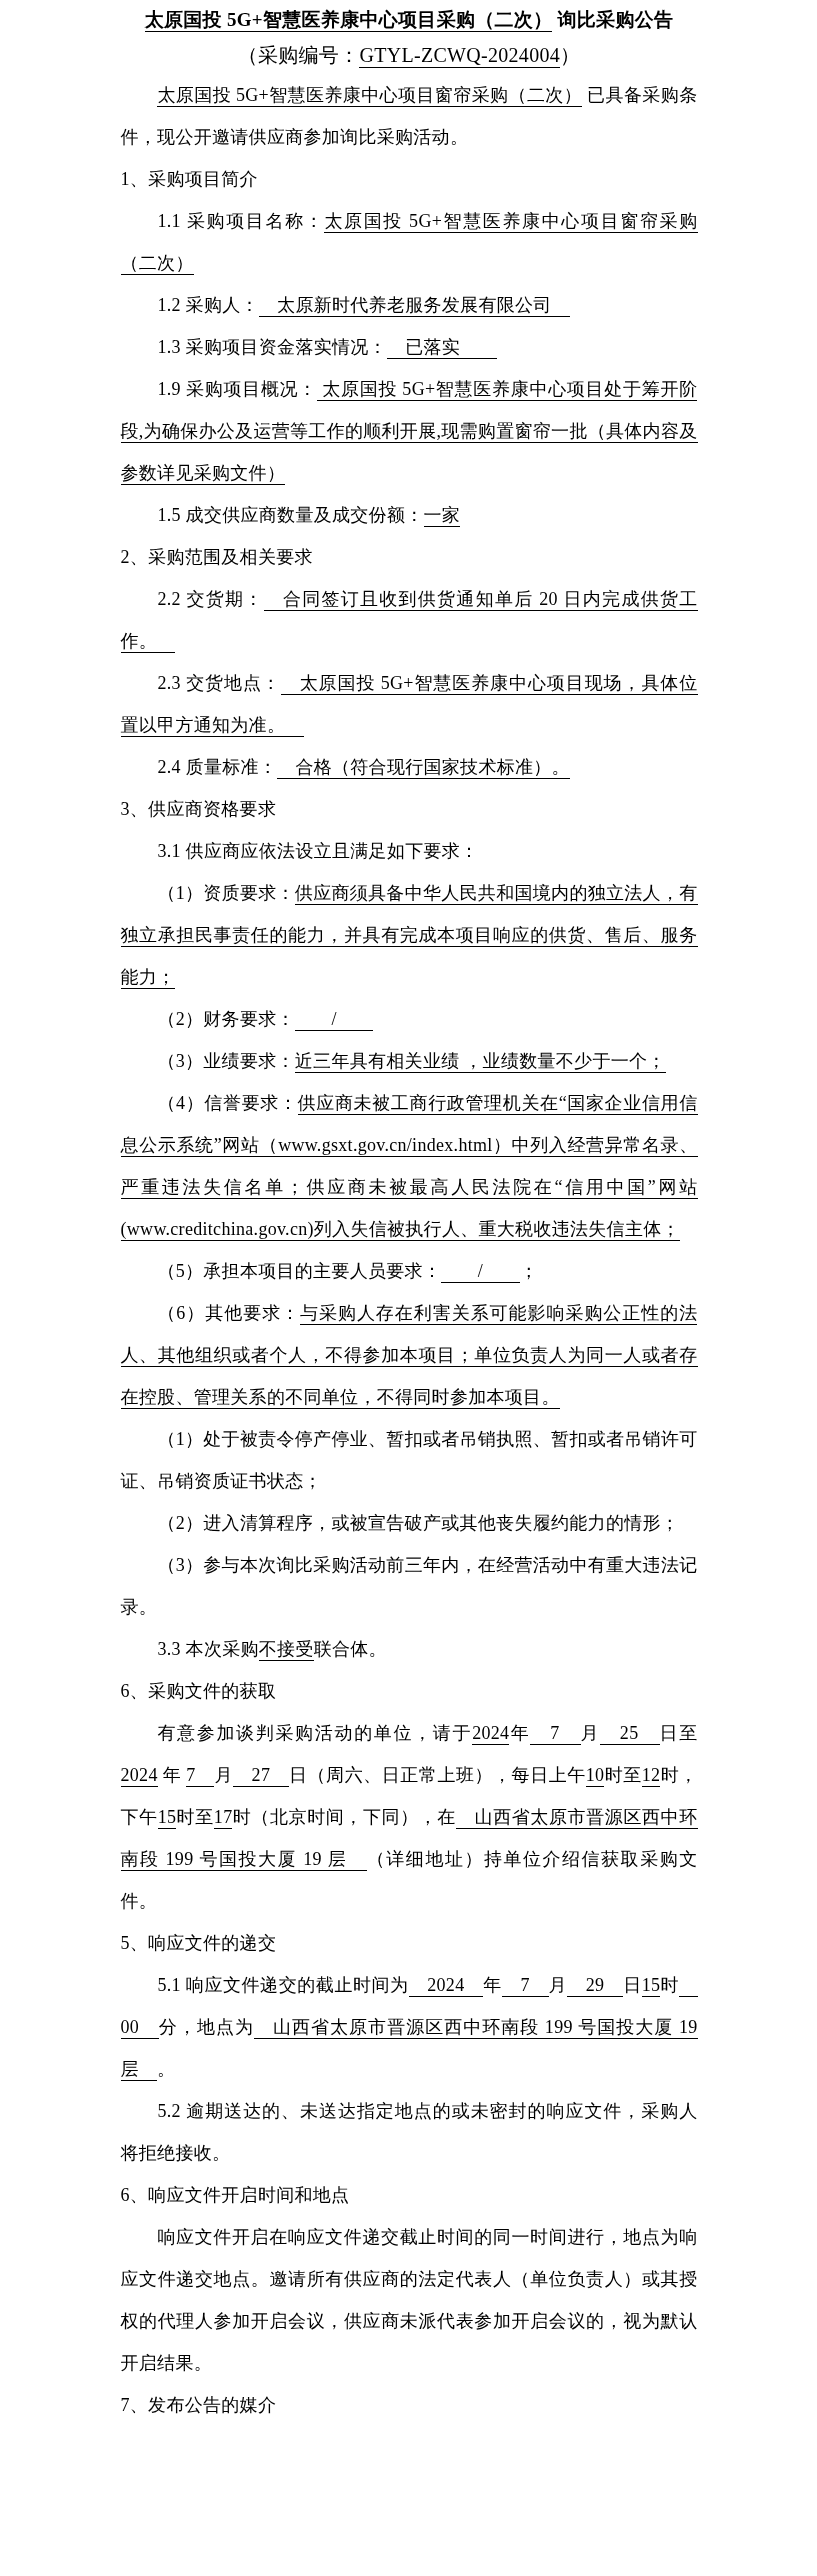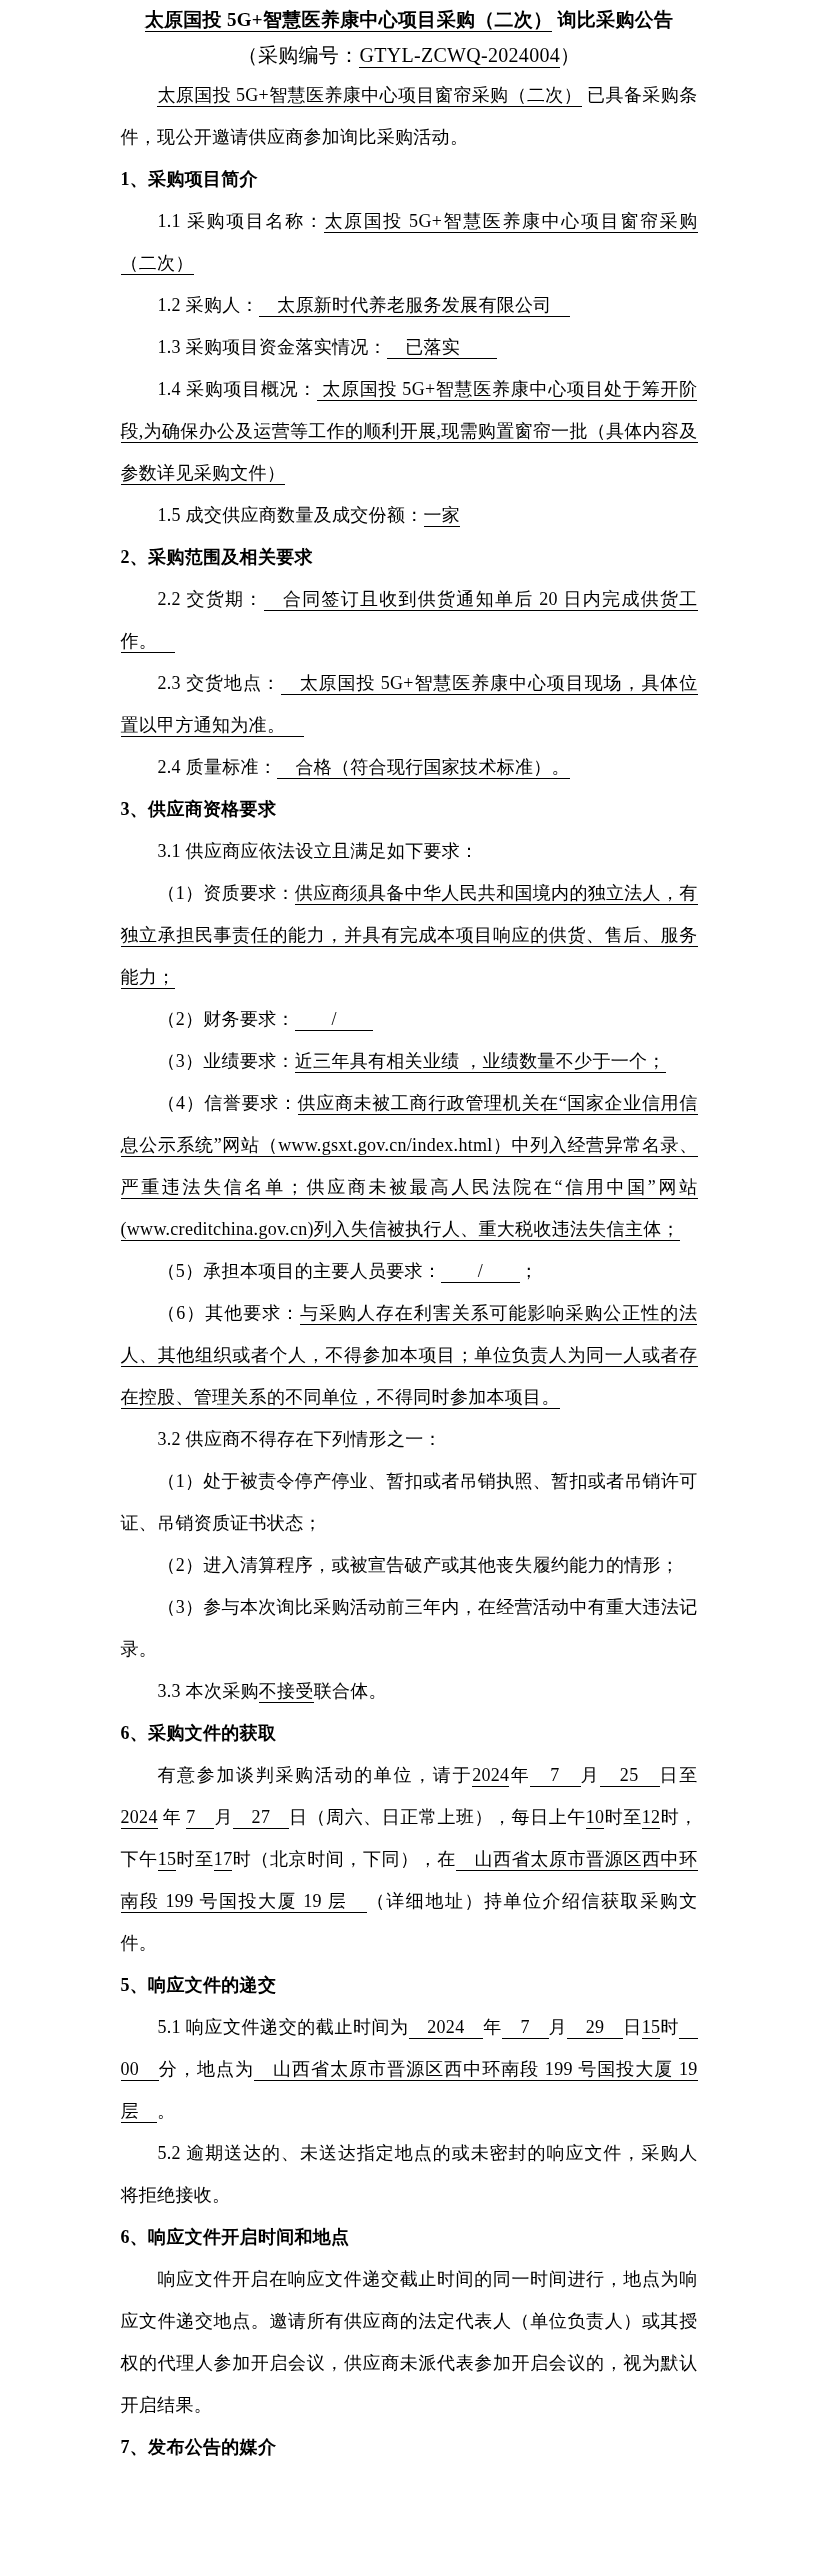--- a/index.html
+++ b/index.html
@@ -31,21 +31,21 @@
     font-size: 19px;
     line-height: 32px !important;
   }
   .cline {
     text-align: center !important;
     font-size: 20px;
     line-height: 38px !important;
     font-family: "Liberation Serif", "DejaVu Serif", serif;
   }
   .h {
-    font-weight: bold;
+    font-weight: normal;
     text-indent: 0;
   }
   .i {
     text-indent: 2.05em;
   }
   .u {
     border-bottom: 1.5px solid #000;
     padding-bottom: 1px;
   }
 </style>
@@ -54,35 +54,34 @@
 
 <div class="page">
   <div>
       <div class="tline"><span class="u">太原国投 5G+智慧医养康中心项目采购（二次）</span><span> 询比采购公告</span></div>
       <div class="cline"><span>（采购编号：</span><span class="u">GTYL-ZCWQ-2024004</span><span>）</span></div>
       <p class="i"><span class="u">太原国投 5G+智慧医养康中心项目窗帘采购（二次）</span><span> 已具备采购条件，现公开邀请供应商参加询比采购活动。</span></p>
       <p class="h"><span>1、采购项目简介</span></p>
       <p class="i"><span>1.1 采购项目名称：</span><span class="u">太原国投 5G+智慧医养康中心项目窗帘采购（二次） </span></p>
       <p class="i"><span>1.2 采购人：</span><span class="u">　太原新时代养老服务发展有限公司　</span></p>
       <p class="i"><span>1.3 采购项目资金落实情况：</span><span class="u">　已落实　　</span></p>
-      <p class="i"><span>1.4 采购项目概况：</span><span class="u"> 太原国投 5G+智慧医养康中心项目处于筹开阶段,为确保办公及运营等工作的顺利开展,现需购置窗帘一批（具体内容及参数详见采购文件） </span></p>
+      <p class="i"><span>1.9 采购项目概况：</span><span class="u"> 太原国投 5G+智慧医养康中心项目处于筹开阶段,为确保办公及运营等工作的顺利开展,现需购置窗帘一批（具体内容及参数详见采购文件） </span></p>
       <p class="i"><span>1.5 成交供应商数量及成交份额：</span><span class="u">一家</span></p>
       <p class="h"><span>2、采购范围及相关要求</span></p>
       <p class="i"><span>2.2 交货期：</span><span class="u">　合同签订且收到供货通知单后 20 日内完成供货工作。　</span></p>
       <p class="i"><span>2.3 交货地点：</span><span class="u">　太原国投 5G+智慧医养康中心项目现场，具体位置以甲方通知为准。　</span></p>
       <p class="i"><span>2.4 质量标准：</span><span class="u">　合格（符合现行国家技术标准）。</span></p>
       <p class="h"><span>3、供应商资格要求</span></p>
       <p class="i"><span>3.1 供应商应依法设立且满足如下要求：</span></p>
       <p class="i"><span>（1）资质要求：</span><span class="u">供应商须具备中华人民共和国境内的独立法人，有独立承担民事责任的能力，并具有完成本项目响应的供货、售后、服务能力；</span></p>
       <p class="i"><span>（2）财务要求：</span><span class="u">　　/　　</span></p>
       <p class="i"><span>（3）业绩要求：</span><span class="u">近三年具有相关业绩 ，业绩数量不少于一个；</span></p>
       <p class="i"><span>（4）信誉要求：</span><span class="u">供应商未被工商行政管理机关在“国家企业信用信息公示系统”网站（www.gsxt.gov.cn/index.html）中列入经营异常名录、严重违法失信名单；供应商未被最高人民法院在“信用中国”网站(www.creditchina.gov.cn)列入失信被执行人、重大税收违法失信主体；</span></p>
       <p class="i"><span>（5）承担本项目的主要人员要求：</span><span class="u">　　/　　</span><span>；</span></p>
       <p class="i"><span>（6）其他要求：</span><span class="u">与采购人存在利害关系可能影响采购公正性的法人、其他组织或者个人，不得参加本项目；单位负责人为同一人或者存在控股、管理关系的不同单位，不得同时参加本项目。</span></p>
-      <p class="i"><span>3.2 供应商不得存在下列情形之一：</span></p>
       <p class="i"><span>（1）处于被责令停产停业、暂扣或者吊销执照、暂扣或者吊销许可证、吊销资质证书状态；</span></p>
       <p class="i"><span>（2）进入清算程序，或被宣告破产或其他丧失履约能力的情形；</span></p>
       <p class="i"><span>（3）参与本次询比采购活动前三年内，在经营活动中有重大违法记录。</span></p>
       <p class="i"><span>3.3 本次采购</span><span class="u">不接受</span><span>联合体。</span></p>
       <p class="h"><span>6、采购文件的获取</span></p>
       <p class="i"><span>有意参加谈判采购活动的单位，请于</span><span class="u">2024</span><span>年</span><span class="u">　7　</span><span>月</span><span class="u">　25　</span><span>日至</span><span class="u">2024</span><span> 年 </span><span class="u">7　</span><span>月</span><span class="u">　27　</span><span>日（周六、日正常上班），每日上午</span><span class="u">10</span><span>时至</span><span class="u">12</span><span>时，下午</span><span class="u">15</span><span>时至</span><span class="u">17</span><span>时（北京时间，下同），在</span><span class="u">　山西省太原市晋源区西中环南段 199 号国投大厦 19 层　</span><span>（详细地址）持单位介绍信获取采购文件。</span></p>
       <p class="h"><span>5、响应文件的递交</span></p>
       <p class="i"><span>5.1 响应文件递交的截止时间为</span><span class="u">　2024　</span><span>年</span><span class="u">　7　</span><span>月</span><span class="u">　29　</span><span>日</span><span class="u">15</span><span>时</span><span class="u">　00　</span><span>分，地点为</span><span class="u">　山西省太原市晋源区西中环南段 199 号国投大厦 19 层　</span><span>。</span></p>
       <p class="i"><span>5.2 逾期送达的、未送达指定地点的或未密封的响应文件，采购人将拒绝接收。</span></p>
       <p class="h"><span>6、响应文件开启时间和地点</span></p>

